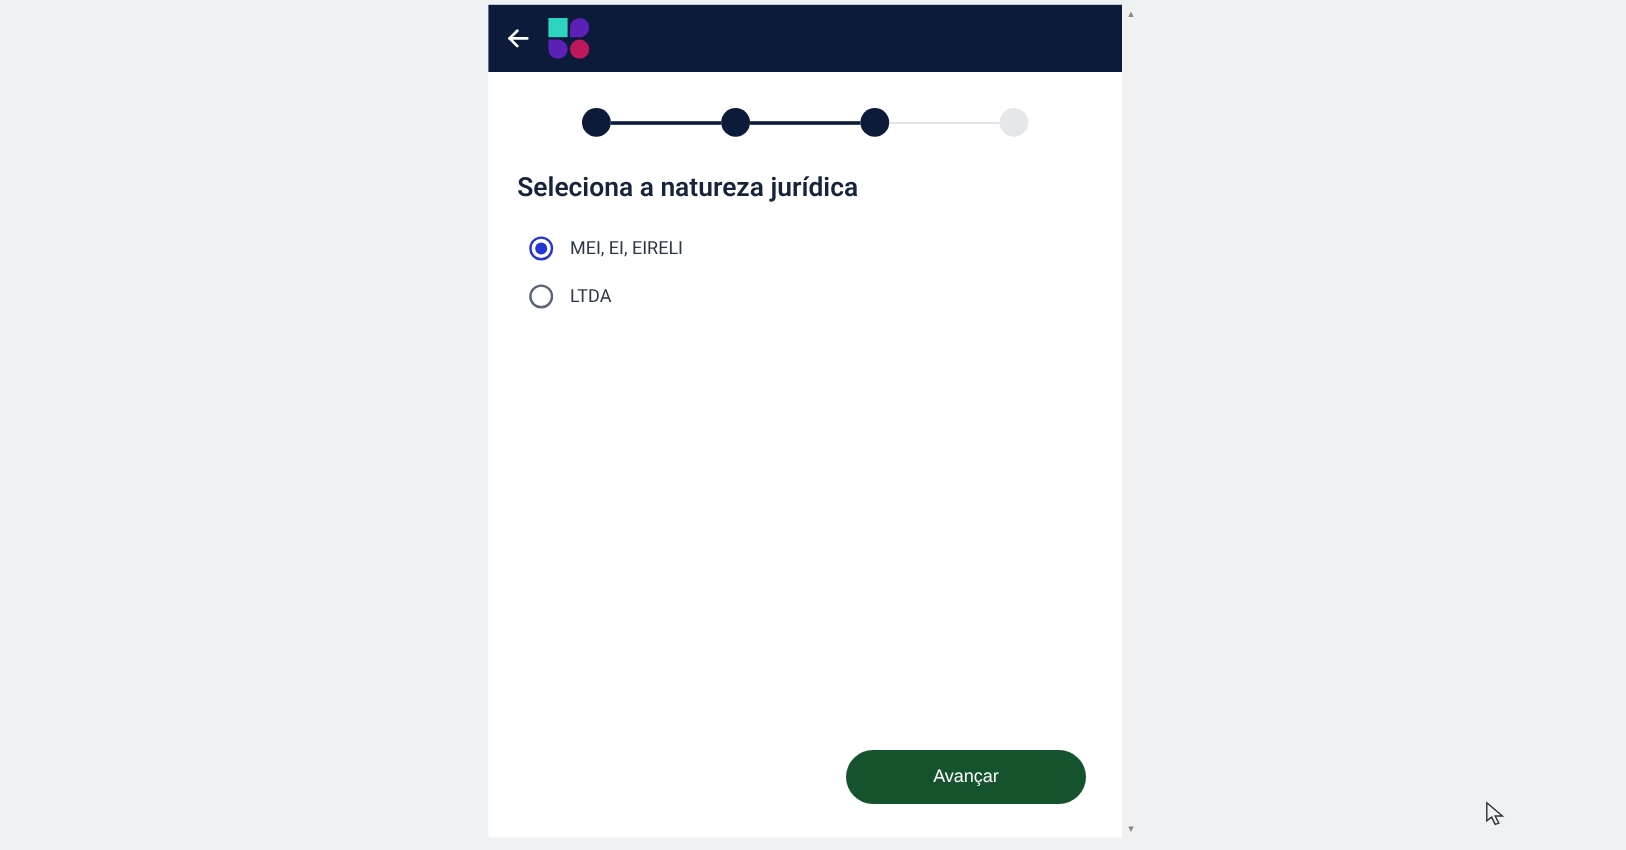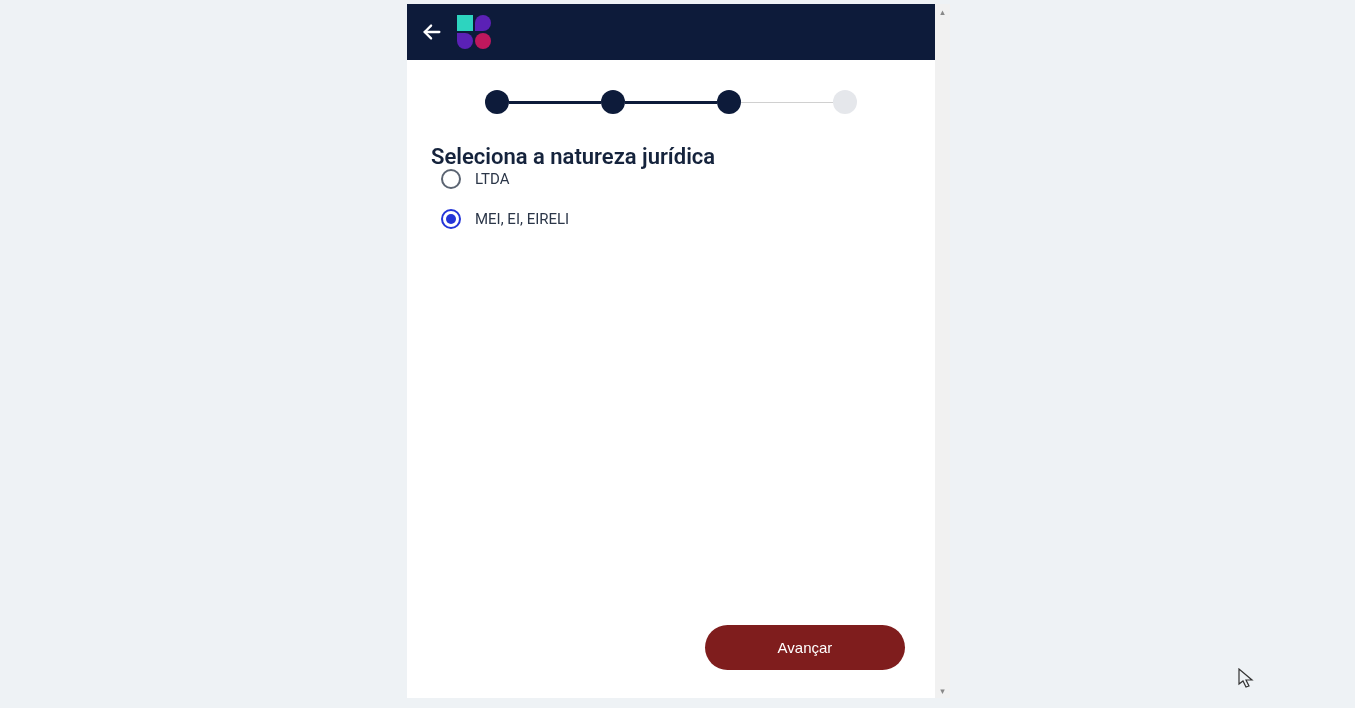--- a/index.html
+++ b/index.html
@@ -114,20 +114,21 @@
       background: #0d1b3a;
     }
     .step-line.inactive {
       height: 1px;
       background: #d0d0d0;
     }
     .question-title {
       font-size: 22px;
       font-weight: 600;
       color: #15233c;
+      margin-bottom: 28px;
     }
     .options {
       display: flex;
       flex-direction: column;
       gap: 20px;
       padding-left: 10px;
     }
     .radio-option {
       display: flex;
       align-items: center;
@@ -160,21 +161,21 @@
     .radio-label {
       font-size: 15px;
       color: #2b3648;
     }
     .footer {
       padding: 0 30px 28px 0;
       display: flex;
       justify-content: flex-end;
     }
     .next-btn {
-      background: #7f1d1d;
+      background: #14532d;
       color: white;
       border: none;
       border-radius: 28px;
       padding: 14px 40px;
       font-size: 15px;
       font-weight: 400;
       cursor: pointer;
       min-width: 200px;
     }
     .cursor {
@@ -213,31 +214,31 @@
         <div class="step-dot"></div>
         <div class="step-line inactive"></div>
         <div class="step-dot inactive"></div>
       </div>
     </div>
 
     <h2 class="question-title">Seleciona a natureza jurídica</h2>
 
     <div class="options">
       <label class="radio-option">
+        <span class="radio-circle selected">
+          <span class="radio-inner"></span>
+        </span>
+        <span class="radio-label">MEI, EI, EIRELI</span>
+      </label>
+      <label class="radio-option">
         <span class="radio-circle">
           
         </span>
         <span class="radio-label">LTDA</span>
       </label>
-      <label class="radio-option">
-        <span class="radio-circle selected">
-          <span class="radio-inner"></span>
-        </span>
-        <span class="radio-label">MEI, EI, EIRELI</span>
-      </label>
     </div>
 
     <div style="flex:1"></div>
   </div>
 
   <div class="footer">
     <button class="next-btn">Avançar</button>
   </div>
 </div>
 

